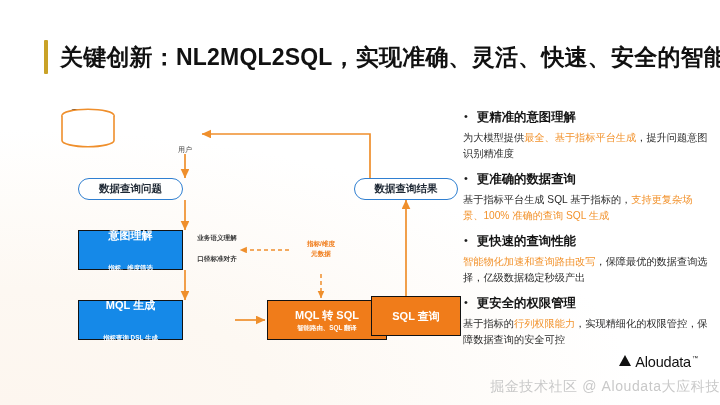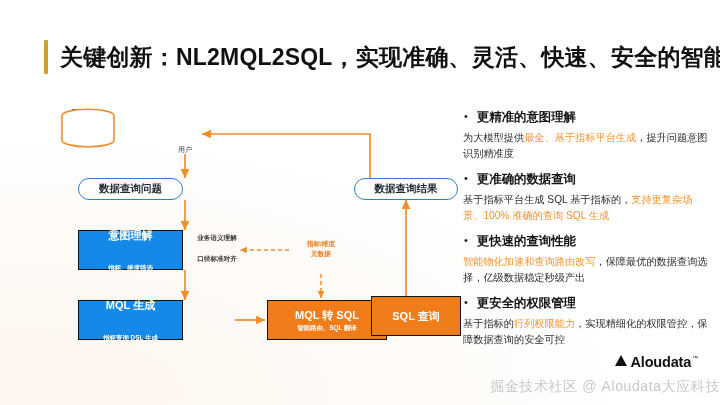--- a/index.html
+++ b/index.html
@@ -63,21 +63,21 @@
 
   
   #watermark{
     position:absolute;left:0;right:0;top:378px;text-align:right;
     font-size:14px;color:#c9c9c9;letter-spacing:.6px;white-space:nowrap;
     pointer-events:none;
   }
   #logo{position:absolute;right:22px;top:354px;display:flex;align-items:flex-start;}
   #logo-tri{width:0;height:0;border-left:6px solid transparent;border-right:6px solid transparent;
             border-bottom:11px solid #111;margin-right:-8px;margin-top:1px;}
-  #logo-text{font-size:14.5px;font-weight:bold;color:#111;letter-spacing:-.2px;margin-left:12px;}
+  #logo-text{font-size:14.5px;font-weight:normal;color:#111;letter-spacing:-.2px;margin-left:12px;}
   #logo-tm{font-size:6px;color:#111;margin-left:1px;margin-top:1px;}
 </style>
 </head>
 <body>
 
 <div id="stage">
 
   <div id="title-row">
     <div id="title-bar"></div>
     <div id="page-title">关键创新：NL2MQL2SQL，实现准确、灵活、快速、安全的智能分析</div>

